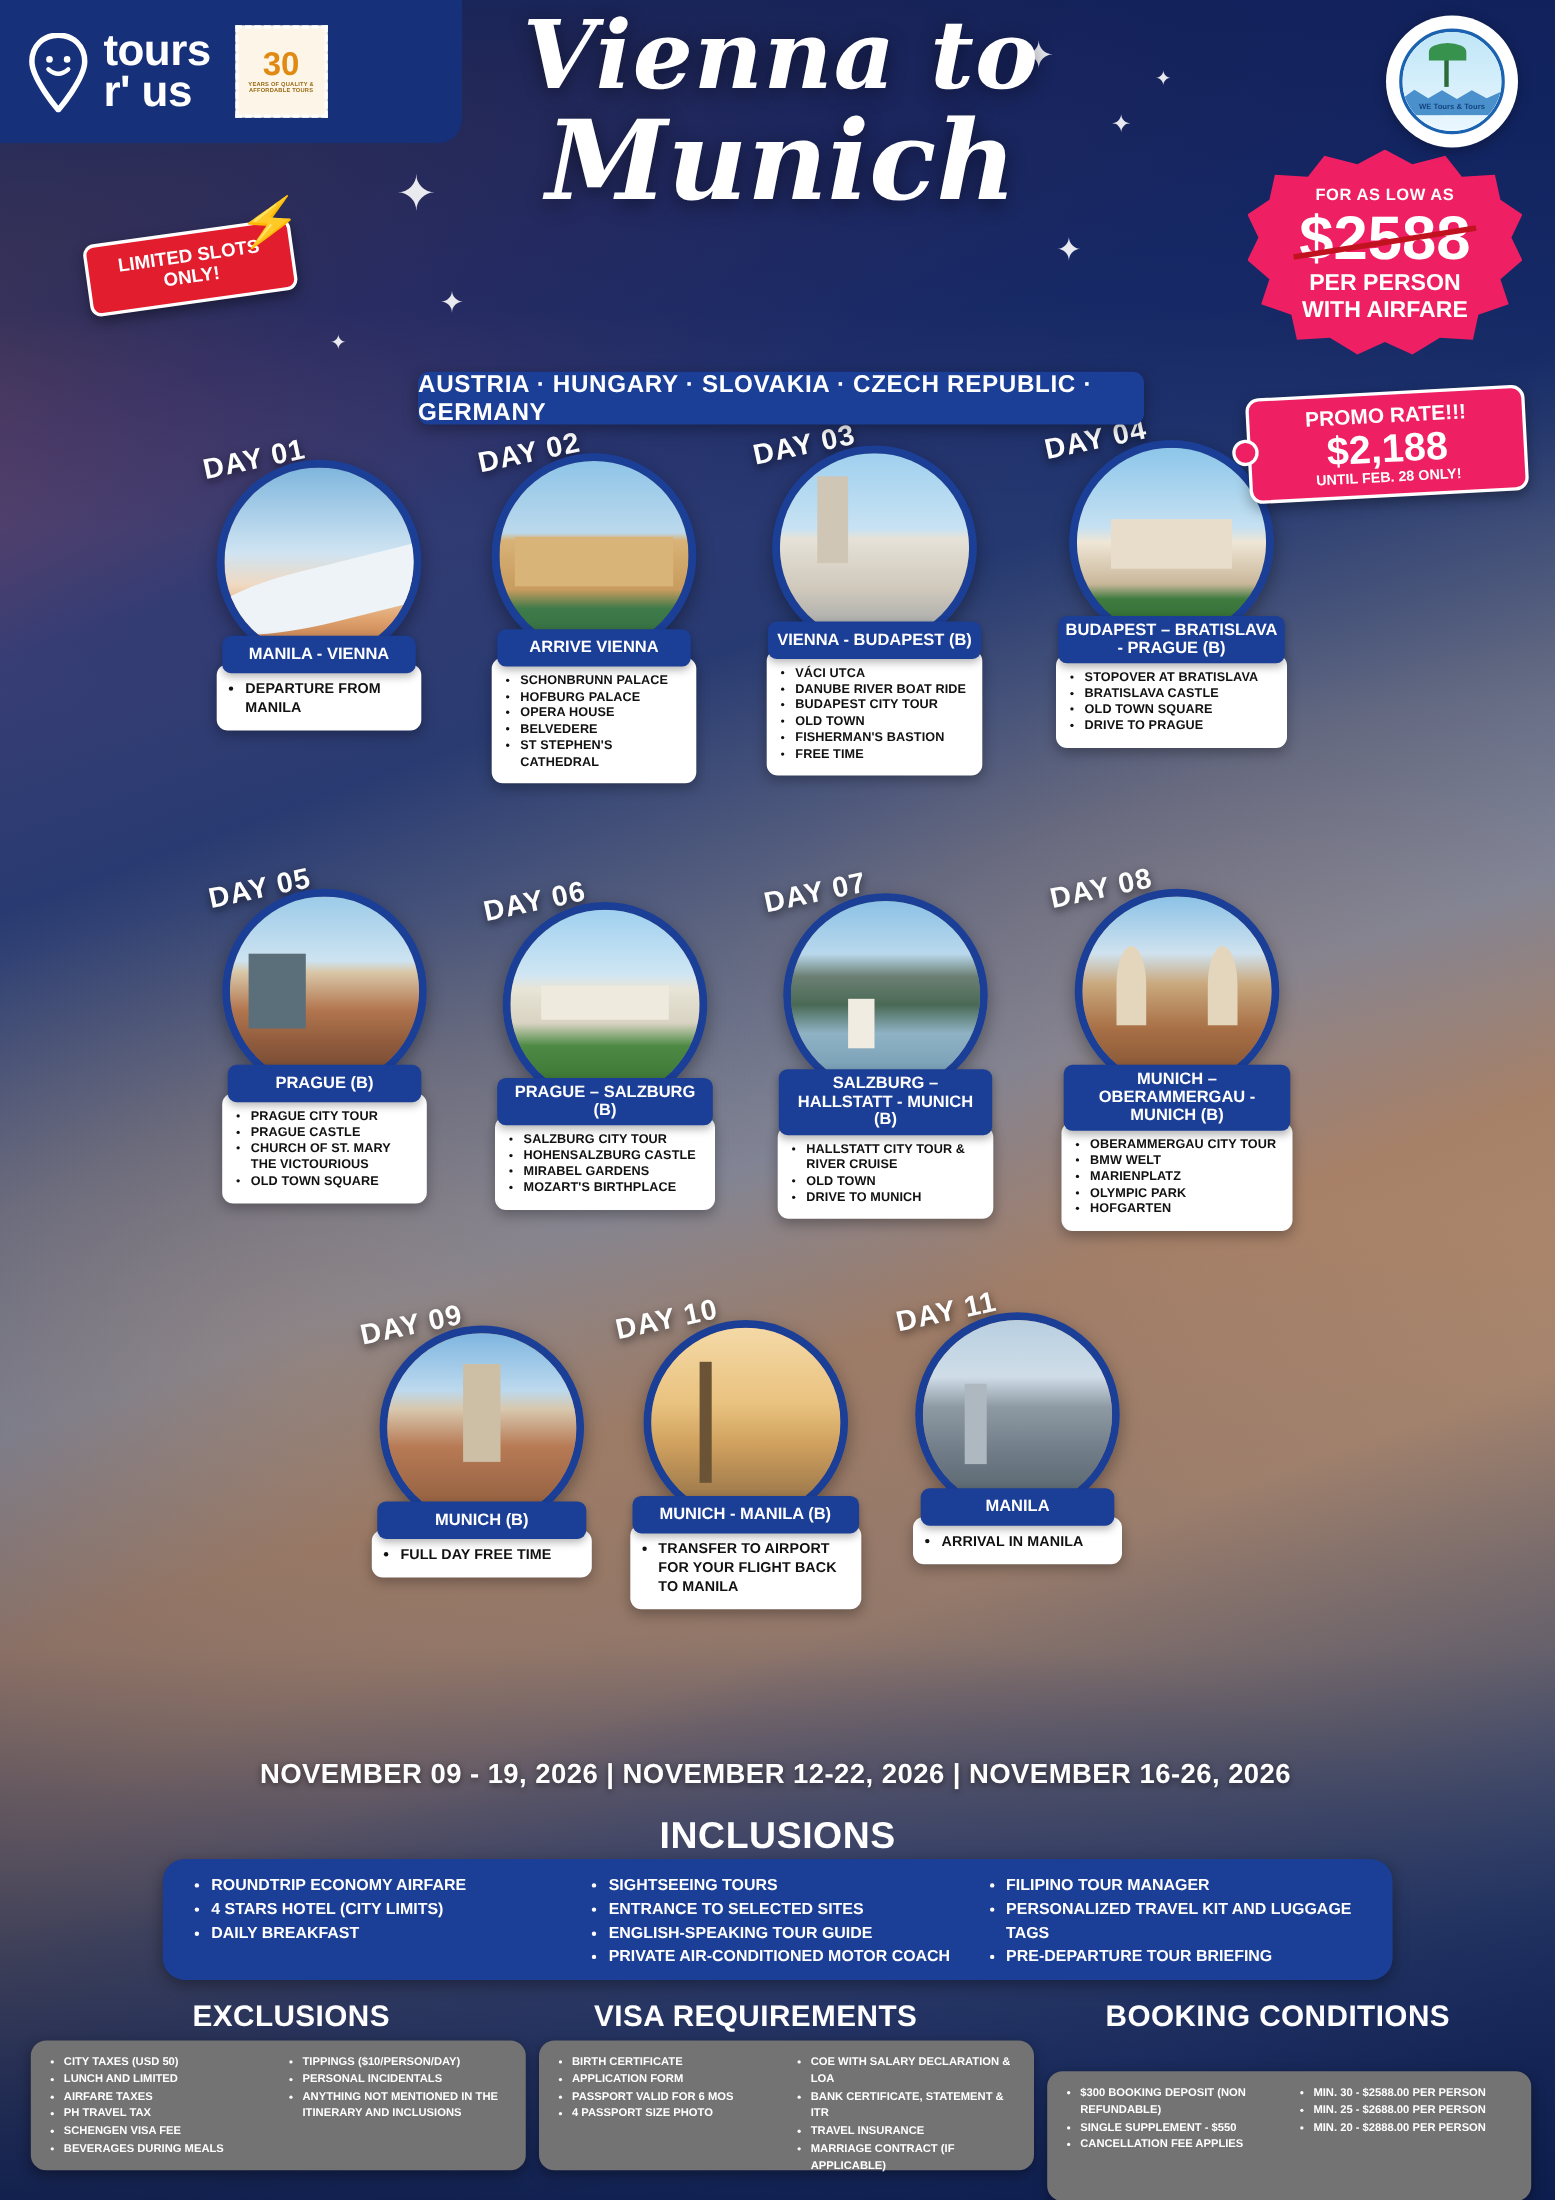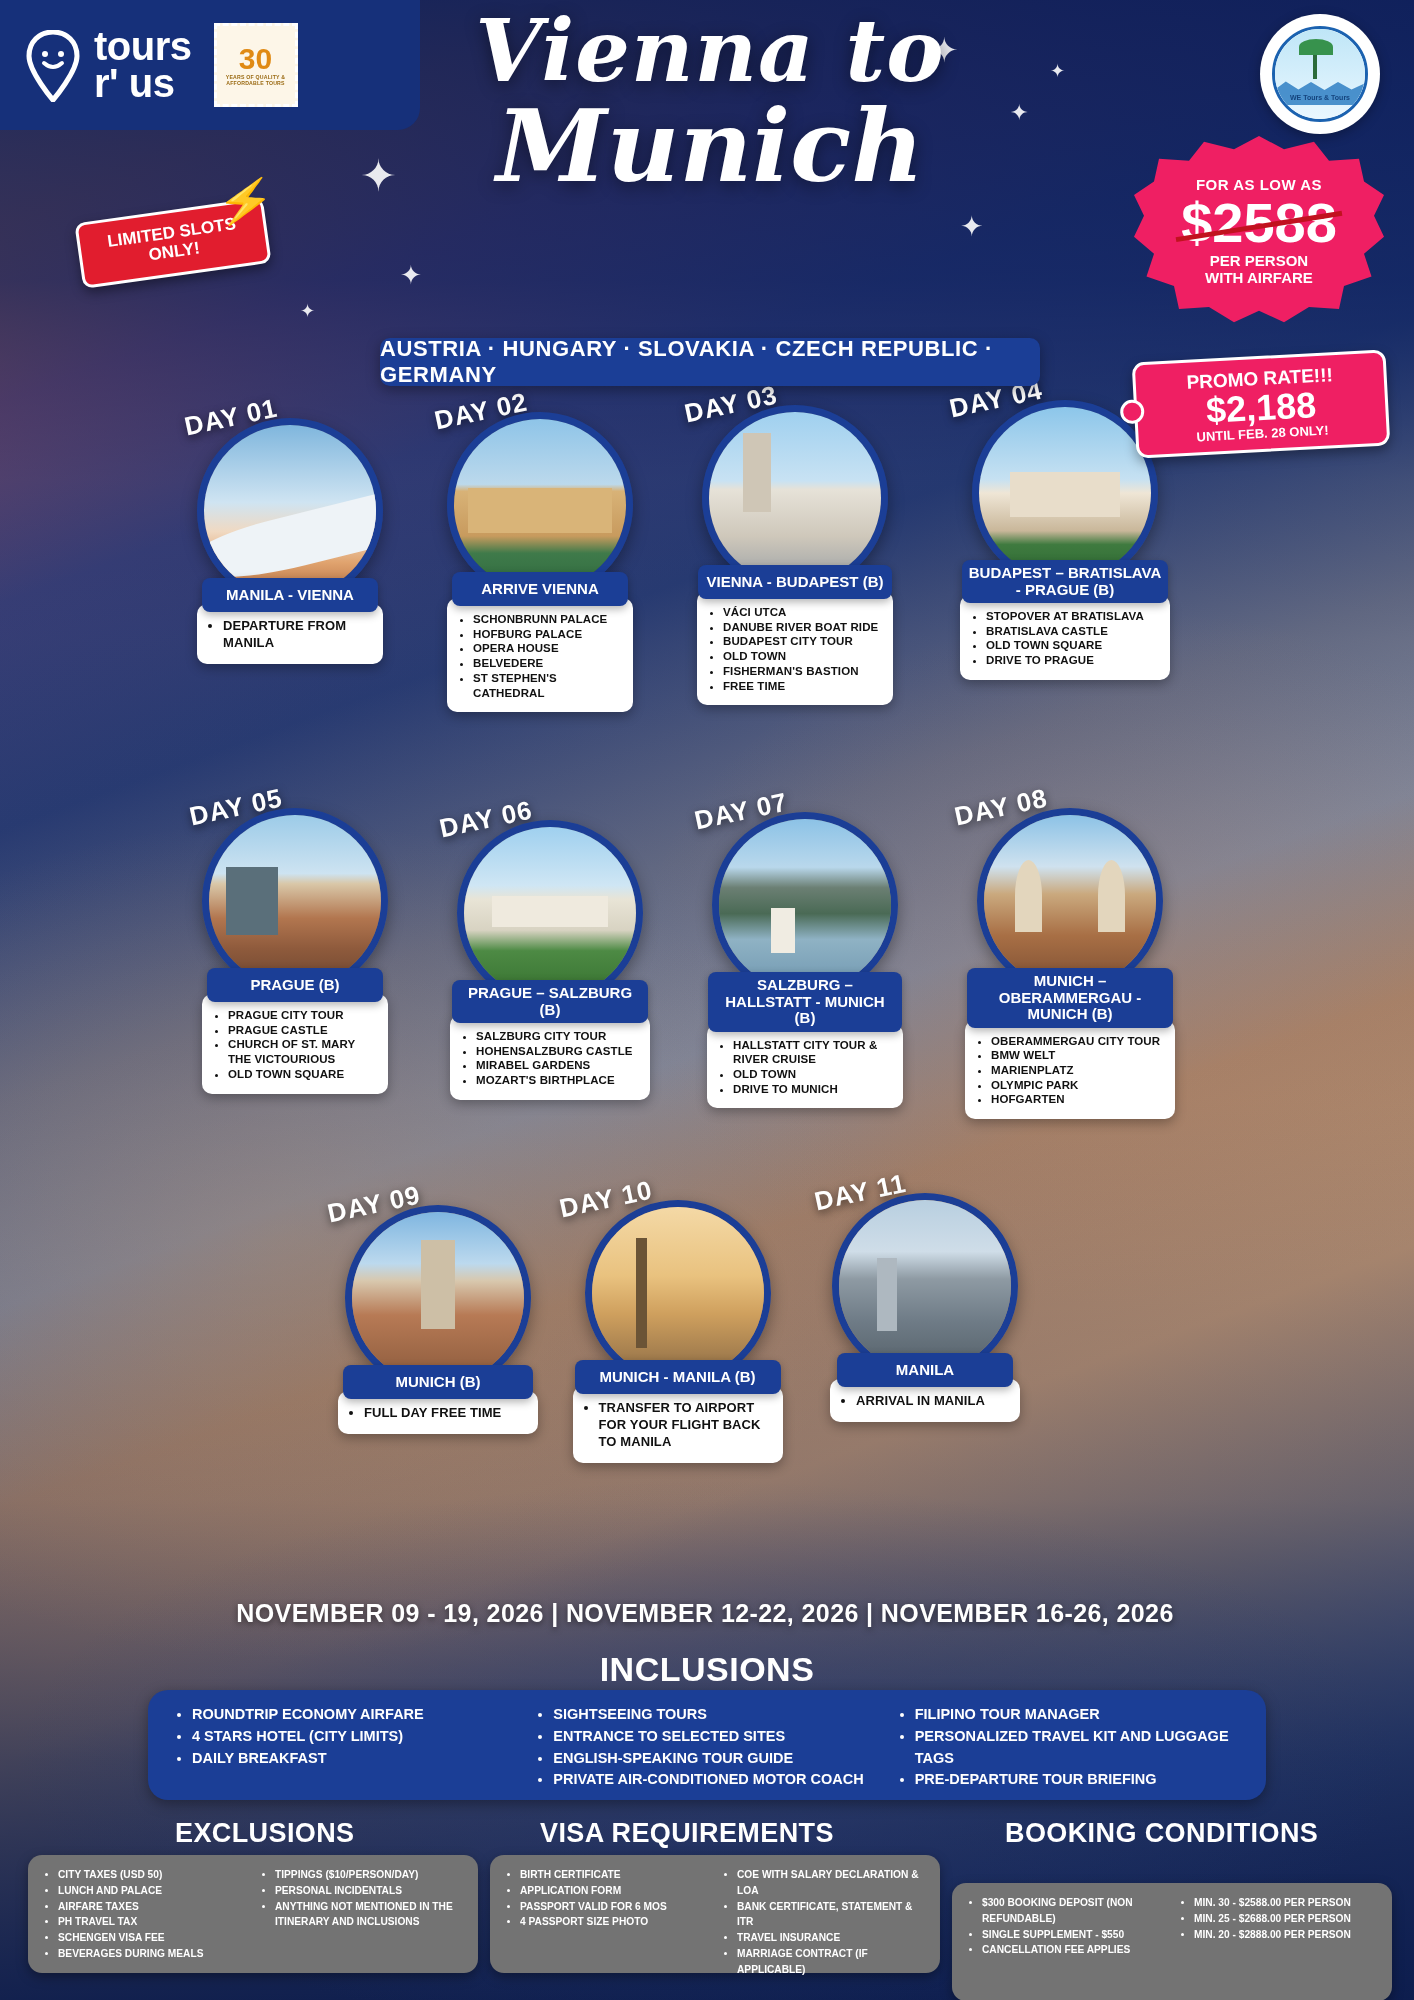--- a/index.html
+++ b/index.html
@@ -78,21 +78,21 @@
   .pricebadge{
     position:absolute; right:30px; top:136px; width:250px;height:190px; z-index:6;
     background:#ef1f63; color:#fff; text-align:left;
     clip-path: polygon(50% 0%,60% 7%,72% 3%,78% 13%,90% 12%,92% 24%,100% 31%,96% 42%,100% 53%,92% 62%,95% 74%,84% 79%,82% 91%,70% 90%,60% 98%,50% 92%,40% 98%,30% 90%,18% 91%,16% 79%,5% 74%,8% 62%,0 53%,4% 42%,0 31%,8% 24%,10% 12%,22% 13%,28% 3%,40% 7%);
     display:flex;flex-direction:column;align-items:center;justify-content:center;
     filter: drop-shadow(0 4px 10px rgba(0,0,0,.35));
   }
   .pricebadge .s1{font-size:15px;font-weight:700;letter-spacing:.5px;}
   .pricebadge .big{font-size:56px;font-weight:800;line-height:1; position:relative; margin:2px 0;}
   .pricebadge .big::after{content:"";position:absolute;left:-6px;right:-6px;top:52%;height:5px;background:#c1121f;transform:rotate(-9deg);}
-  .pricebadge .s2{font-size:15px;font-weight:800;line-height:1.1;}
+  .pricebadge .s2{font-size:21px;font-weight:800;line-height:1.1;}
   .promotag{
     position:absolute; right:26px; top:356px; width:254px;height:96px;z-index:7;
     background:#ef1f63;border:3px solid #fff;border-radius:12px;color:#fff;text-align:center;
     display:flex;flex-direction:column;align-items:center;justify-content:center;
     transform:rotate(-3deg); box-shadow:0 5px 12px rgba(0,0,0,.35);
   }
   .promotag .a{font-size:19px;font-weight:800;}
   .promotag .b{font-size:36px;font-weight:800;line-height:1;}
   .promotag .c{font-size:13px;font-weight:700;}
   .promotag .hole{position:absolute;left:-17px;top:34px;width:24px;height:24px;border-radius:50%;background:#ef1f63;border:3px solid #fff;}
@@ -456,21 +456,21 @@
         <li>PRE-DEPARTURE TOUR BRIEFING</li>
       </ul>
     </div>
   </div>
 
   <div class="panel-title" style="left:175px;top:1818px;">EXCLUSIONS</div>
   <div class="panel" style="left:28px;top:1855px;width:450px;height:118px;">
     <div class="pcol">
       <ul>
         <li>CITY TAXES (USD 50)</li>
-        <li>LUNCH AND PALACE</li>
+        <li>LUNCH AND LIMITED</li>
         <li>AIRFARE TAXES</li>
         <li>PH TRAVEL TAX</li>
         <li>SCHENGEN VISA FEE</li>
         <li>BEVERAGES DURING MEALS</li>
       </ul>
     </div>
     <div class="pcol">
       <ul>
         <li>TIPPINGS ($10/PERSON/DAY)</li>
         <li>PERSONAL INCIDENTALS</li>

